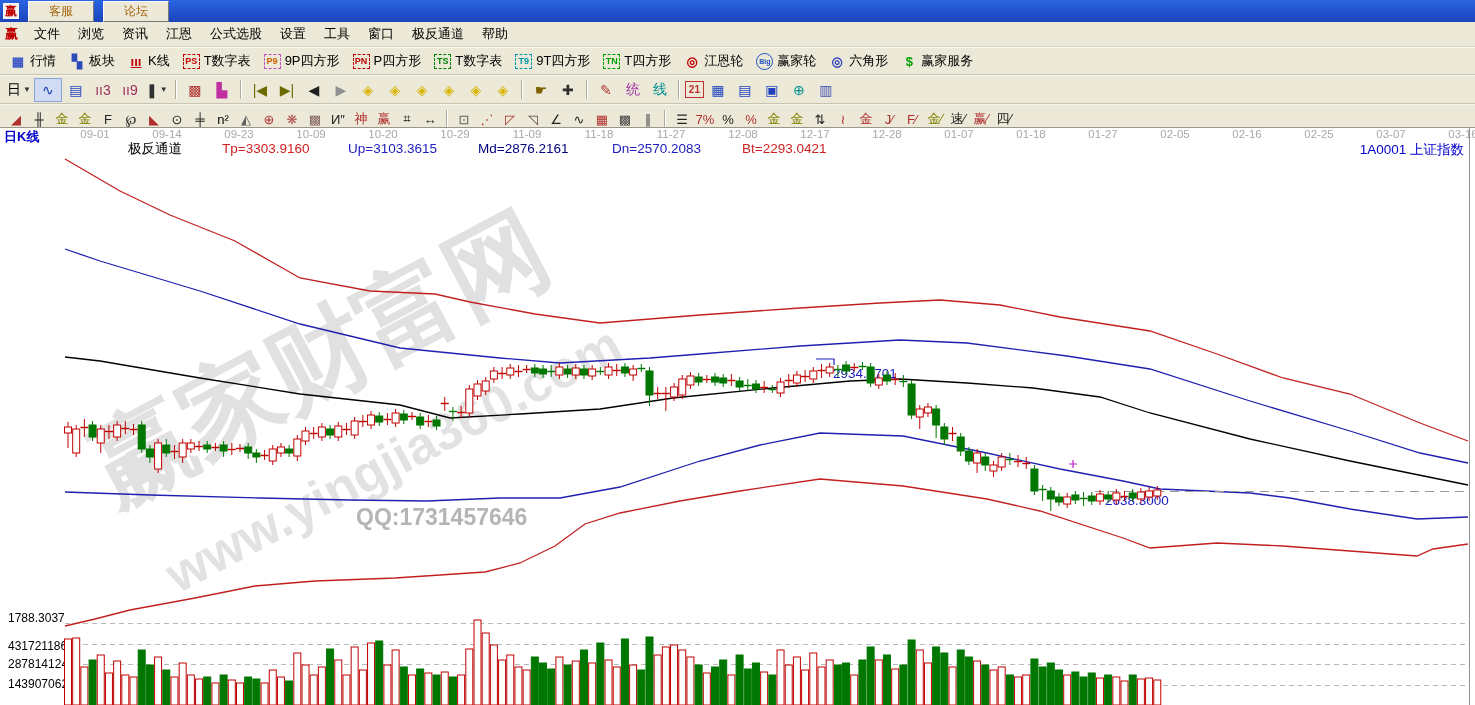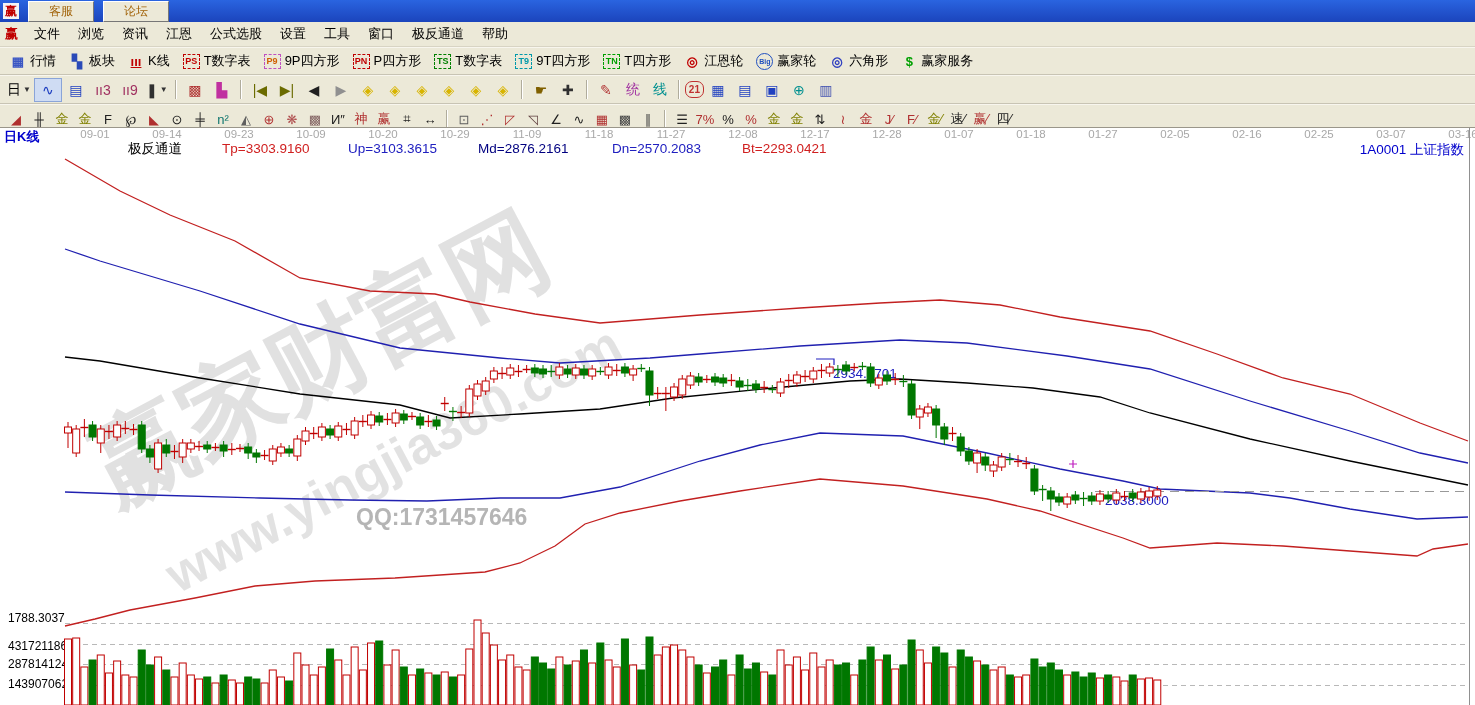--- a/index.html
+++ b/index.html
@@ -139,38 +139,38 @@
     <span class="ibtn" style="color: rgb(216, 180, 0);">◈</span>
     <span class="ibtn" style="color: rgb(216, 180, 0);">◈</span>
     <span class="sep"></span>
     <span class="ibtn" style="color: rgb(128, 96, 0);">☛</span>
     <span class="ibtn" style="color: rgb(48, 48, 48);">✚</span>
     <span class="sep"></span>
     <span class="ibtn" style="color: rgb(176, 48, 48);">✎</span>
     <span class="ibtn" style="color: rgb(160, 48, 160);">统</span>
     <span class="ibtn" style="color: rgb(0, 144, 144);">线</span>
     <span class="sep"></span>
-    <span class="ibtn cal" style="color: rgb(192, 48, 48); border-color: rgb(192, 48, 48); border-radius: 7px;">21</span>
+    <span class="ibtn cal" style="color: rgb(192, 48, 48); border-color: rgb(192, 48, 48);">21</span>
     <span class="ibtn" style="color: rgb(32, 64, 192);">▦</span>
     <span class="ibtn" style="color: rgb(32, 64, 192);">▤</span>
     <span class="ibtn" style="color: rgb(32, 64, 192);">▣</span>
     <span class="ibtn" style="color: rgb(0, 144, 144);">⊕</span>
     <span class="ibtn" style="color: rgb(64, 80, 176);">▥</span>
   </div>
 <div class="tb tb3" id="toolbar-draw">
     <span class="ibtn" style="color: rgb(176, 48, 48);">◢</span>
     <span class="ibtn" style="color: rgb(32, 32, 32);">╫</span>
     <span class="ibtn" style="color: rgb(128, 128, 0);">金</span>
     <span class="ibtn" style="color: rgb(128, 128, 0);">金</span>
     <span class="ibtn" style="color: rgb(32, 32, 32);">F</span>
     <span class="ibtn" style="color: rgb(32, 32, 32);">℘</span>
     <span class="ibtn" style="color: rgb(176, 48, 48);">◣</span>
     <span class="ibtn" style="color: rgb(32, 32, 32);">⊙</span>
     <span class="ibtn" style="color: rgb(32, 32, 32);">╪</span>
-    <span class="ibtn" style="color: #0f766e;">n²</span>
+    <span class="ibtn" style="color: #000000;">n²</span>
     <span class="ibtn" style="color: rgb(96, 96, 96);">◭</span>
     <span class="ibtn" style="color: rgb(176, 48, 48);">⊕</span>
     <span class="ibtn" style="color: rgb(176, 80, 80);">❋</span>
     <span class="ibtn" style="color: rgb(128, 96, 96);">▩</span>
     <span class="ibtn" style="color: rgb(32, 32, 32);">И″</span>
     <span class="ibtn" style="color: rgb(176, 48, 48);">神</span>
     <span class="ibtn" style="color: rgb(176, 48, 48);">赢</span>
     <span class="ibtn" style="color: rgb(32, 32, 32);">⌗</span>
     <span class="ibtn" style="color: rgb(32, 32, 32);">↔</span>
     <span class="sep"></span>

